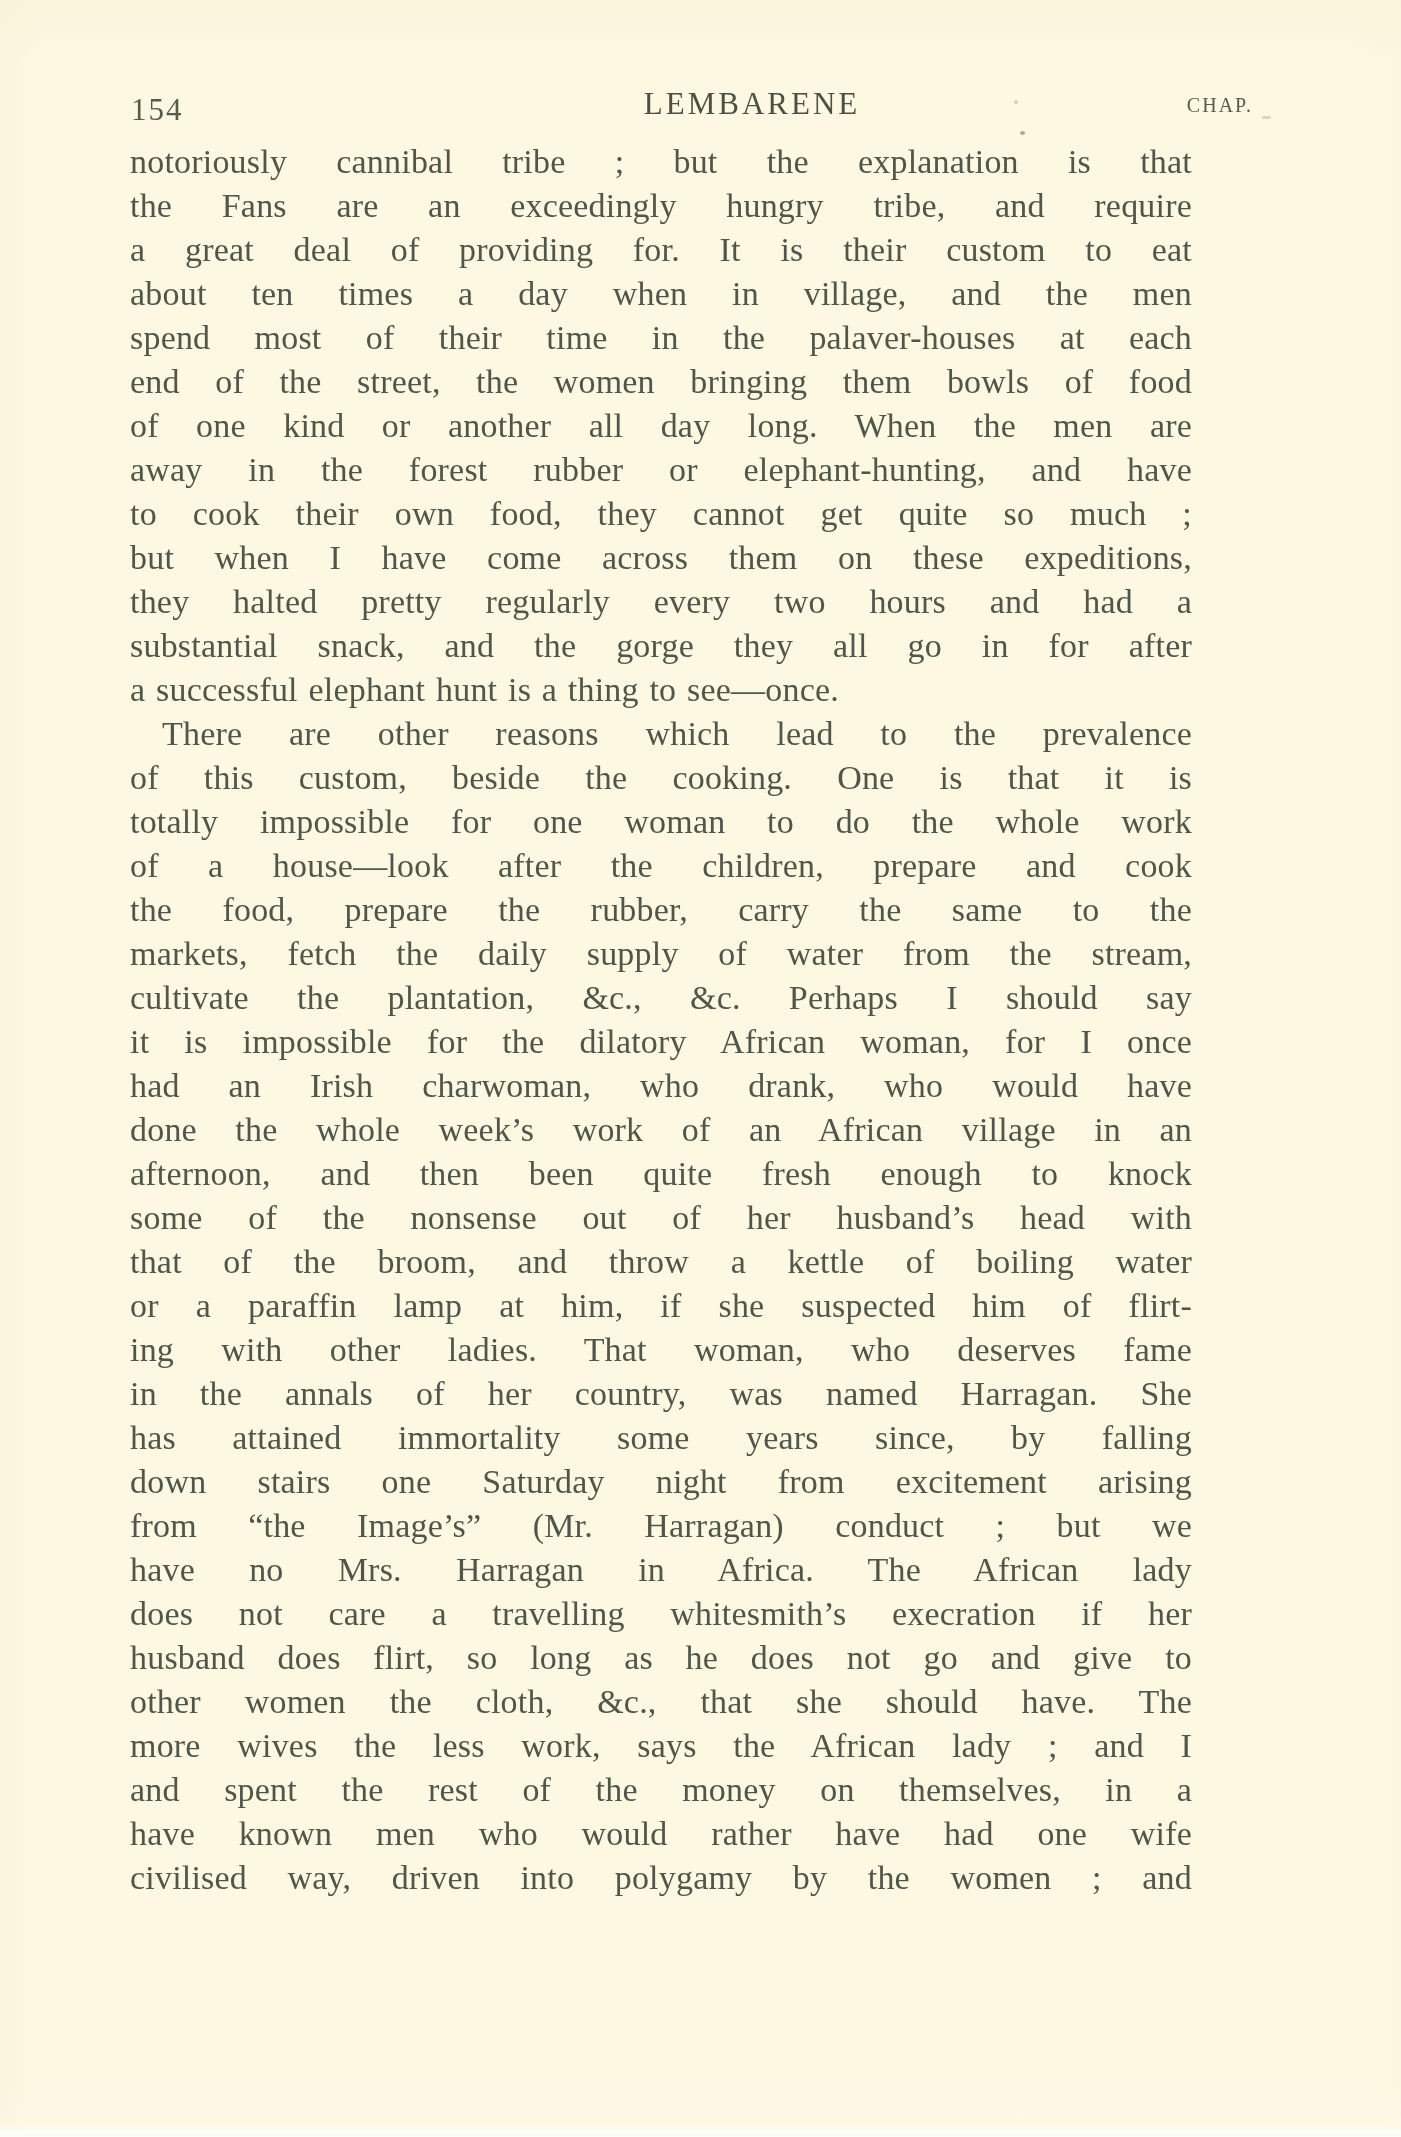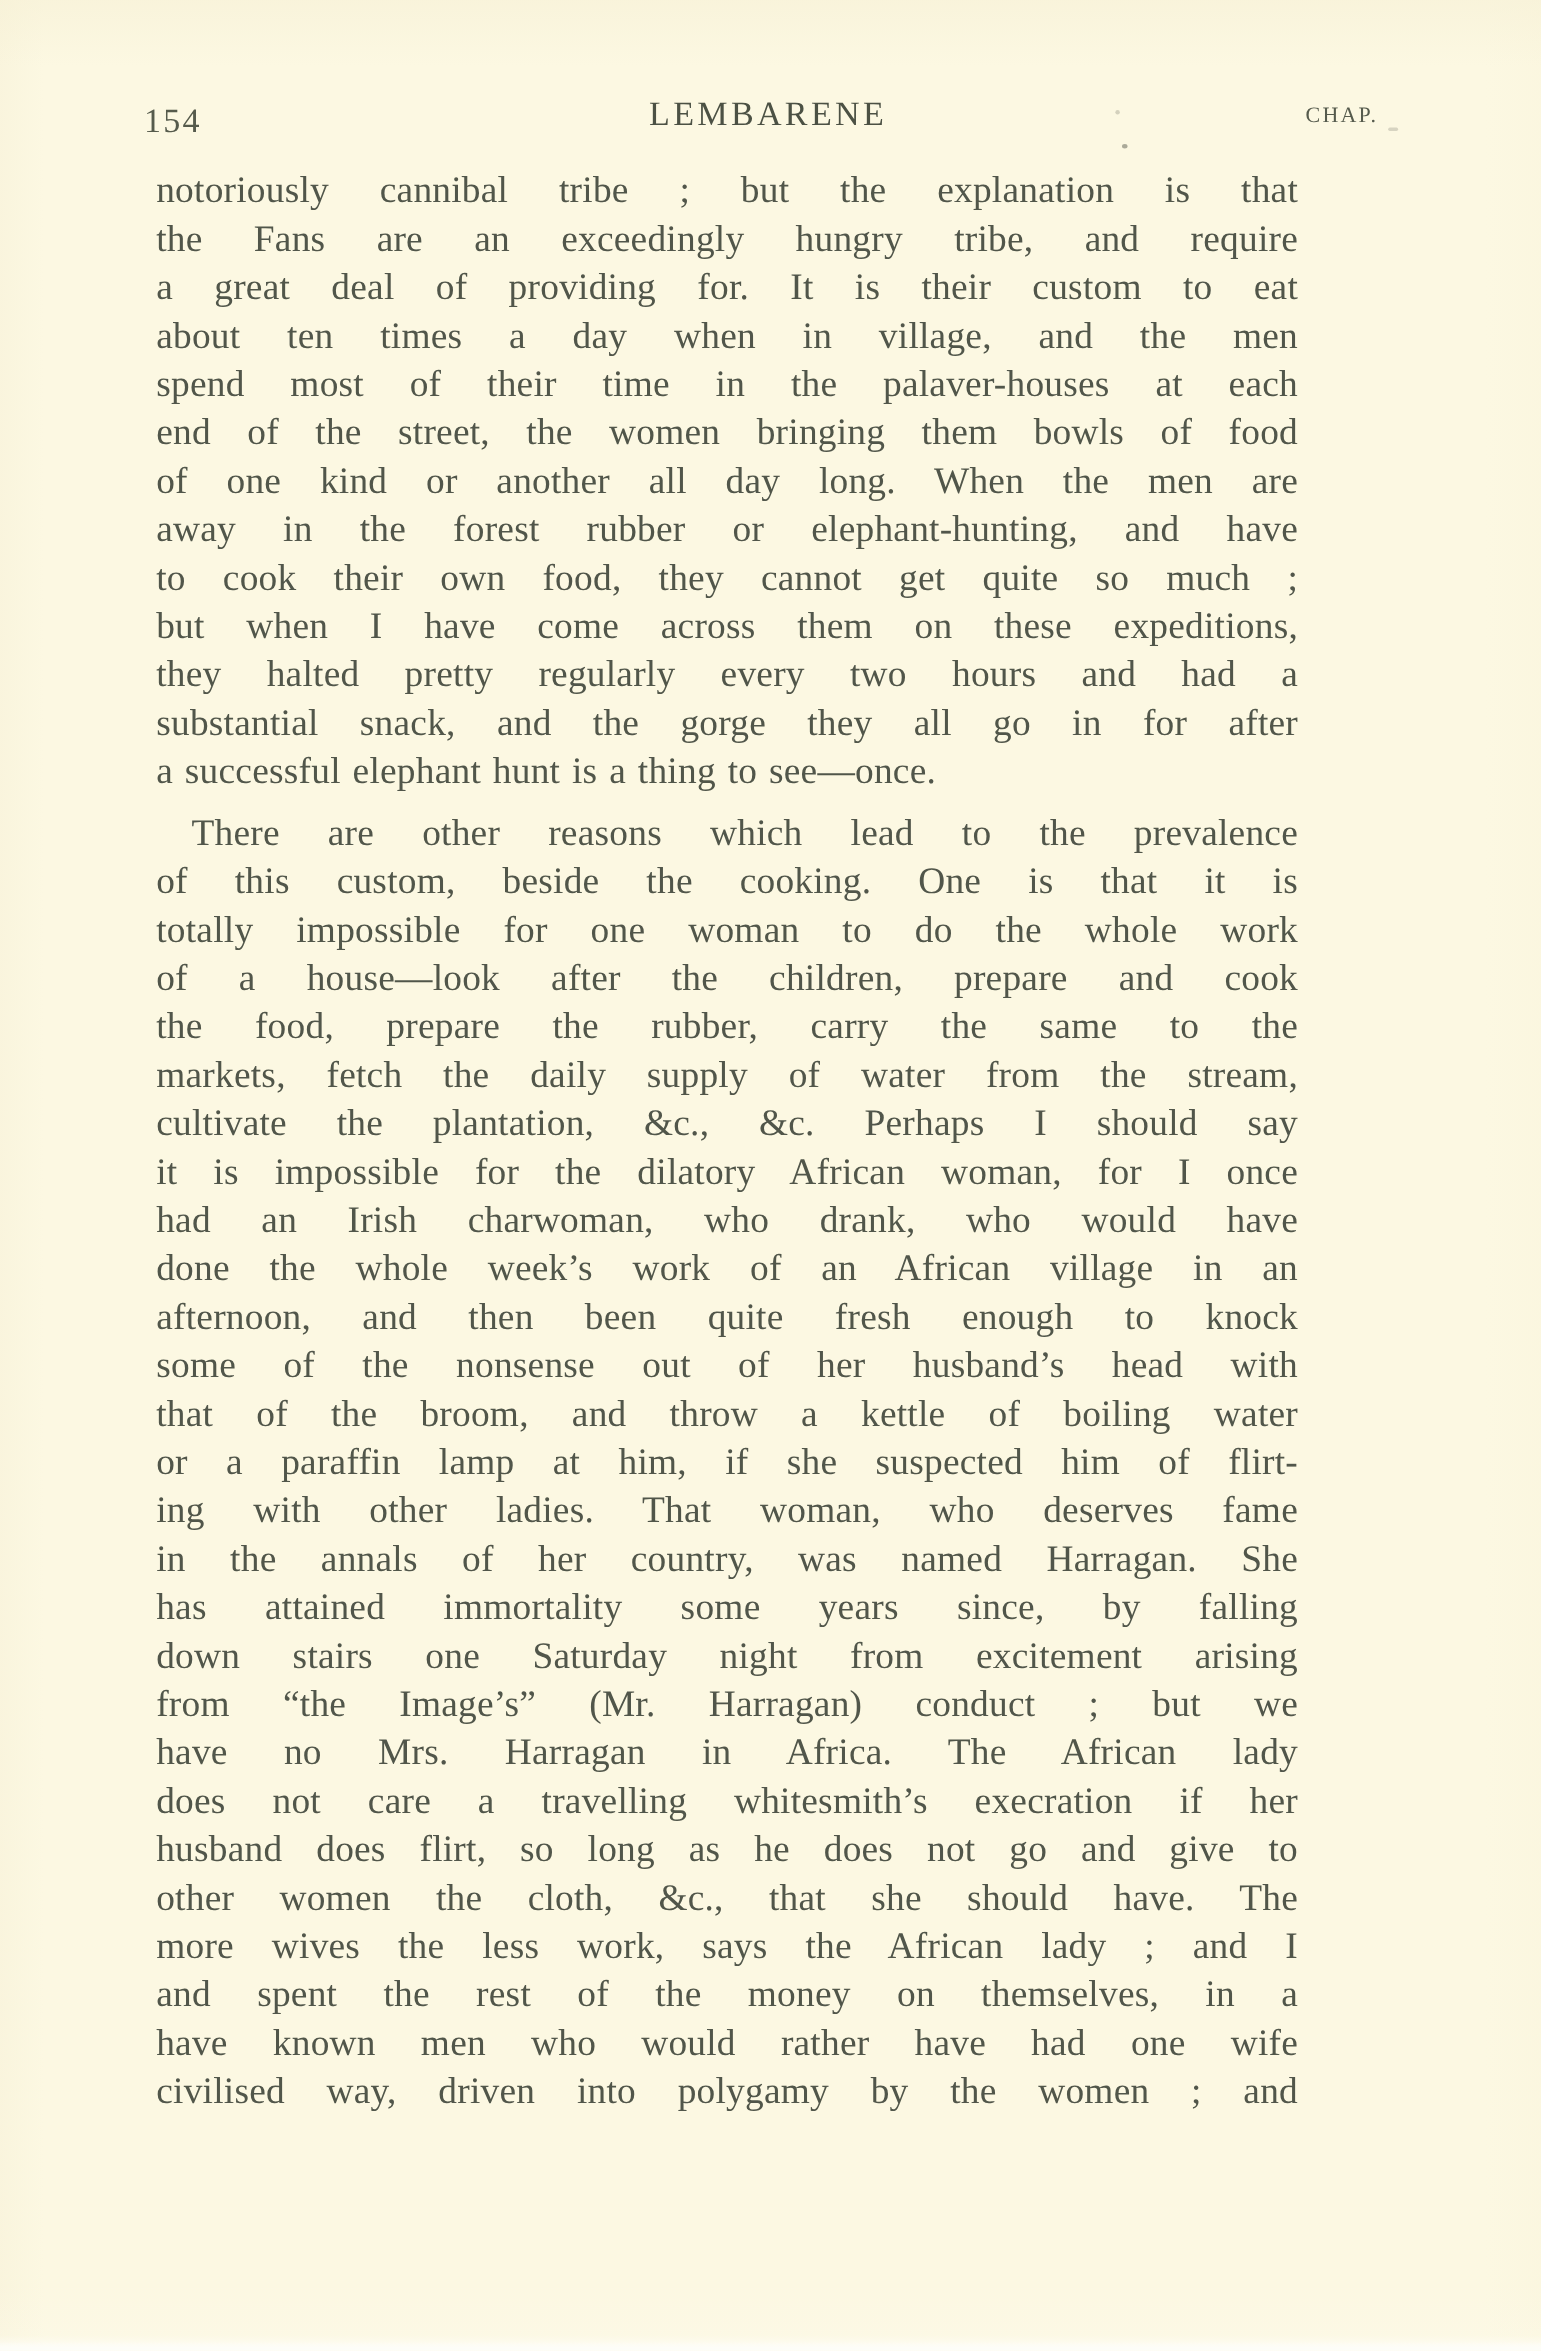--- a/index.html
+++ b/index.html
@@ -33,24 +33,24 @@
   .page-number {
     position: absolute;
     left: 131px;
     top: 6px;
     font-size: 31px;
     letter-spacing: 2px;
     color: #565b4c;
   }
   .header-title {
     position: absolute;
-    left: 590px;
+    left: 622px;
     top: 0;
     width: 260px;
-    text-align: left;
+    text-align: center;
     font-size: 31px;
     letter-spacing: 3px;
     color: #4c5144;
   }
   .header-chapter {
     position: absolute;
     right: 148px;
     top: 8px;
     font-size: 20px;
     letter-spacing: 2px;
@@ -61,21 +61,21 @@
     left: 130px;
     top: 140px;
     width: 1062px;
     font-size: 34px;
     line-height: 44px;
     color: #51564a;
     letter-spacing: 0.2px;
     word-spacing: 0.06em;
   }
   .paragraph {
-    margin: 12px;
+    margin: 0;
     padding: 0;
   }
   .text-line {
     text-align: justify;
     text-align-last: justify;
     height: 44px;
     white-space: normal;
   }
   .text-line.first-indented {
     text-indent: 32px;

